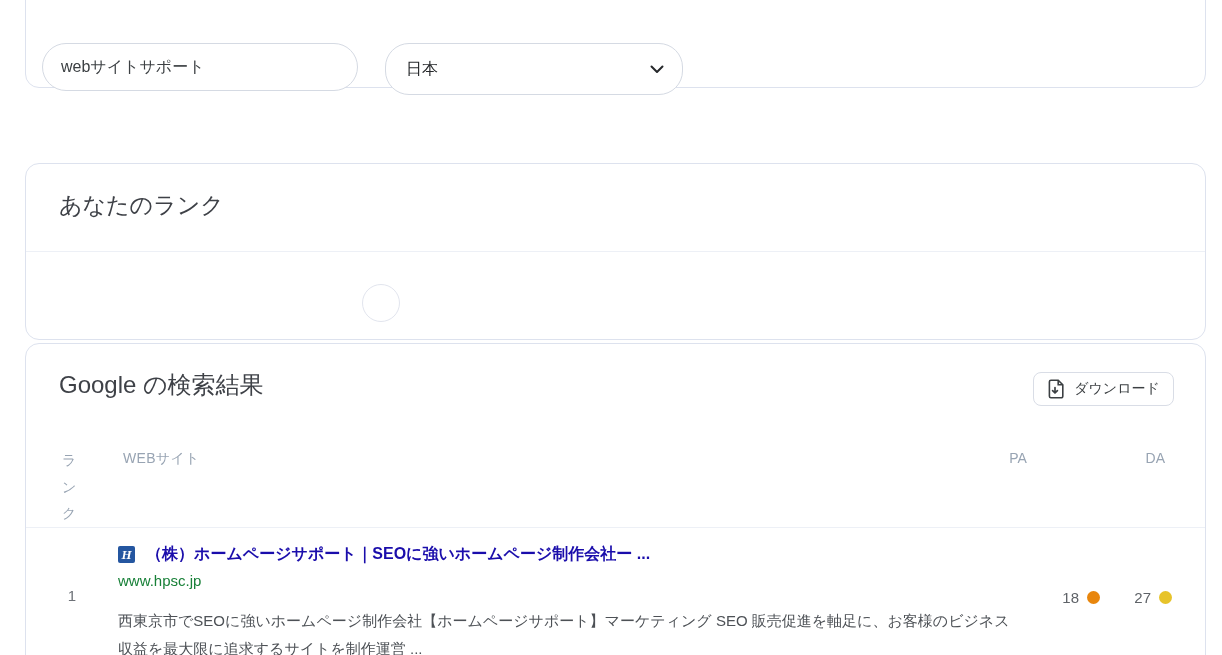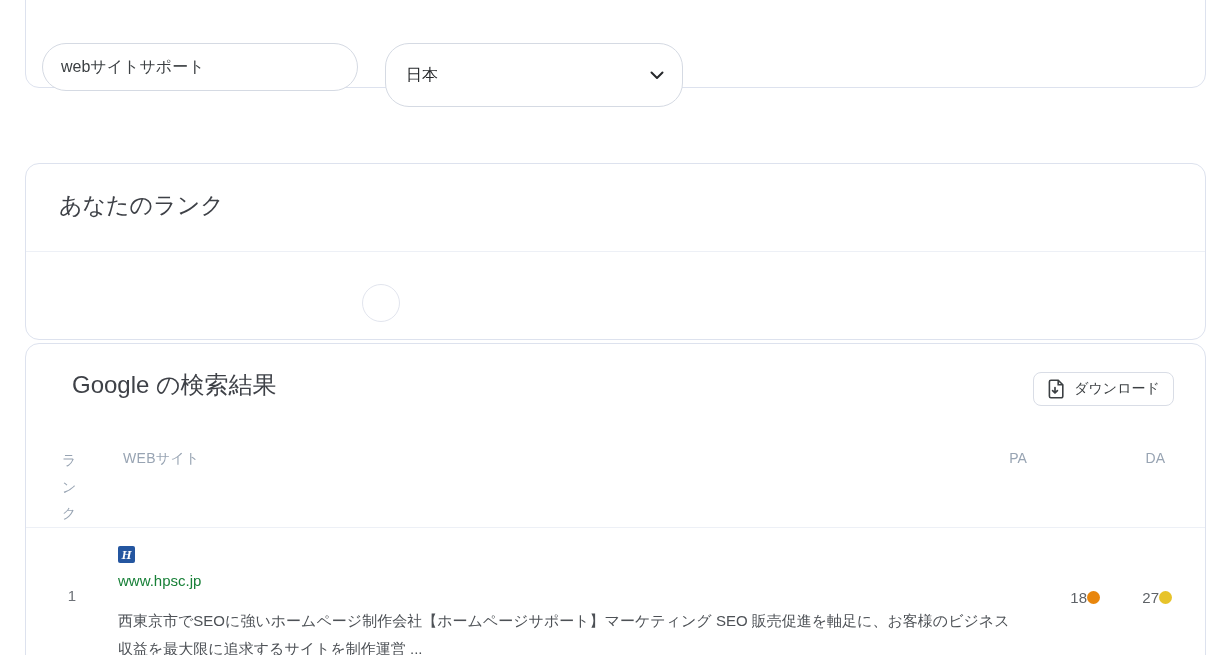--- a/index.html
+++ b/index.html
@@ -16,21 +16,21 @@
   }
   
   #card-query{top:-30px;height:118px;}
   .pill-input{
     position:absolute;left:16px;top:72px;width:316px;height:48px;
     border:1px solid #d5dae3;border-radius:24px;box-sizing:border-box;
     padding:16px 18px;font-size:16px;color:#3c4043;outline:none;
     font-family:inherit;background:#fff;
   }
   .pill-select{
-    position:absolute;left:359px;top:72px;width:298px;height:64px;
+    position:absolute;left:359px;top:72px;width:298px;height:52px;
     border:1px solid #d5dae3;border-radius:24px;box-sizing:border-box;
     display:flex;align-items:center;justify-content:space-between;
     padding:0 18px 0 20px;font-size:16px;color:#26282b;background:#fff;
     cursor:pointer;
   }
   .analyze-btn{
     position:absolute;left:683px;top:72px;width:101px;height:48px;
     border:none;border-radius:26px;cursor:pointer;
     background:linear-gradient(135deg,#f6a14f 0%,#f9ab61 40%,#ee7f22 100%);
     color:#fff;font-size:16px;font-family:inherit;
@@ -47,21 +47,21 @@
     position:absolute;left:33px;top:116px;font-size:15.5px;line-height:24px;
     color:#565b62;
   }
   .scroll-circle{
     position:absolute;left:362px;top:284px;width:38px;height:38px;
     border-radius:50%;background:#fff;border:1px solid #e2e5ee;
     box-sizing:border-box;z-index:4;
   }
   
   #card-results{top:343px;height:340px;}
-  #card-results .card-title{top:24px;font-size:24px;line-height:34px;margin-left:13px;}
+  #card-results .card-title{top:24px;font-size:24px;line-height:34px;}
   .download-btn{
     position:absolute;left:1007px;top:28px;width:141px;height:34px;
     border:1px solid #d9dde6;border-radius:8px;background:#fff;cursor:pointer;
     display:flex;align-items:center;justify-content:center;gap:9px;
     font-size:14px;color:#3c4043;font-family:inherit;box-sizing:border-box;
   }
   .download-btn svg{display:block;}
   .th{position:absolute;color:#98a4b3;font-size:14px;}
   .th-rank{left:36px;top:103px;width:16px;word-break:break-all;line-height:26.5px;}
   .th-website{left:97px;top:106px;letter-spacing:.3px;}
@@ -83,21 +83,21 @@
   .result-title{
     font-size:16px;font-weight:700;color:#1a0dab;text-decoration:none;
     white-space:nowrap;overflow:hidden;
   }
   .result-url{margin-top:8px;font-size:15px;color:#188038;line-height:16px;}
   .result-desc{
     margin-top:18px;font-size:15px;line-height:27.5px;color:#4d5156;width:905px;
   }
   .metric-cell{
     position:absolute;top:241px;width:74px;height:24px;
-    display:flex;align-items:center;justify-content:flex-end;gap:0;
+    display:flex;align-items:center;justify-content:flex-end;gap:8px;
   }
   .metric-pa{left:1000px;}
   .metric-da{left:1072px;}
   .metric-val{font-size:15px;color:#5f6368;}
   .metric-dot{width:13px;height:13px;border-radius:50%;flex:0 0 auto;}
   .chevron svg{display:block;}
 </style>
 </head>
 <body>
 
@@ -138,20 +138,21 @@
   <div class="th th-website">WEBサイト</div>
   <div class="th th-pa">PA</div>
   <div class="th th-da">DA</div>
   <div class="divider" id="header-divider"></div>
 
   <div class="rank-num">1</div>
 
   <div class="result-block">
     <div class="result-titleline">
       <span class="favicon">H</span>
+      <a href="#" class="result-title">（株）ホームページサポート｜SEOに強いホームページ制作会社ー ...</a>
     </div>
     <div class="result-url">www.hpsc.jp</div>
     <div class="result-desc">西東京市でSEOに強いホームページ制作会社【ホームページサポート】マーケティング SEO 販売促進を軸足に、お客様のビジネス収益を最大限に追求するサイトを制作運営 ...</div>
   </div>
 
   <div class="metric-cell metric-pa">
     <span class="metric-val">18</span>
     <span class="metric-dot" style="background: rgb(232, 134, 13);"></span>
   </div>
   <div class="metric-cell metric-da">

